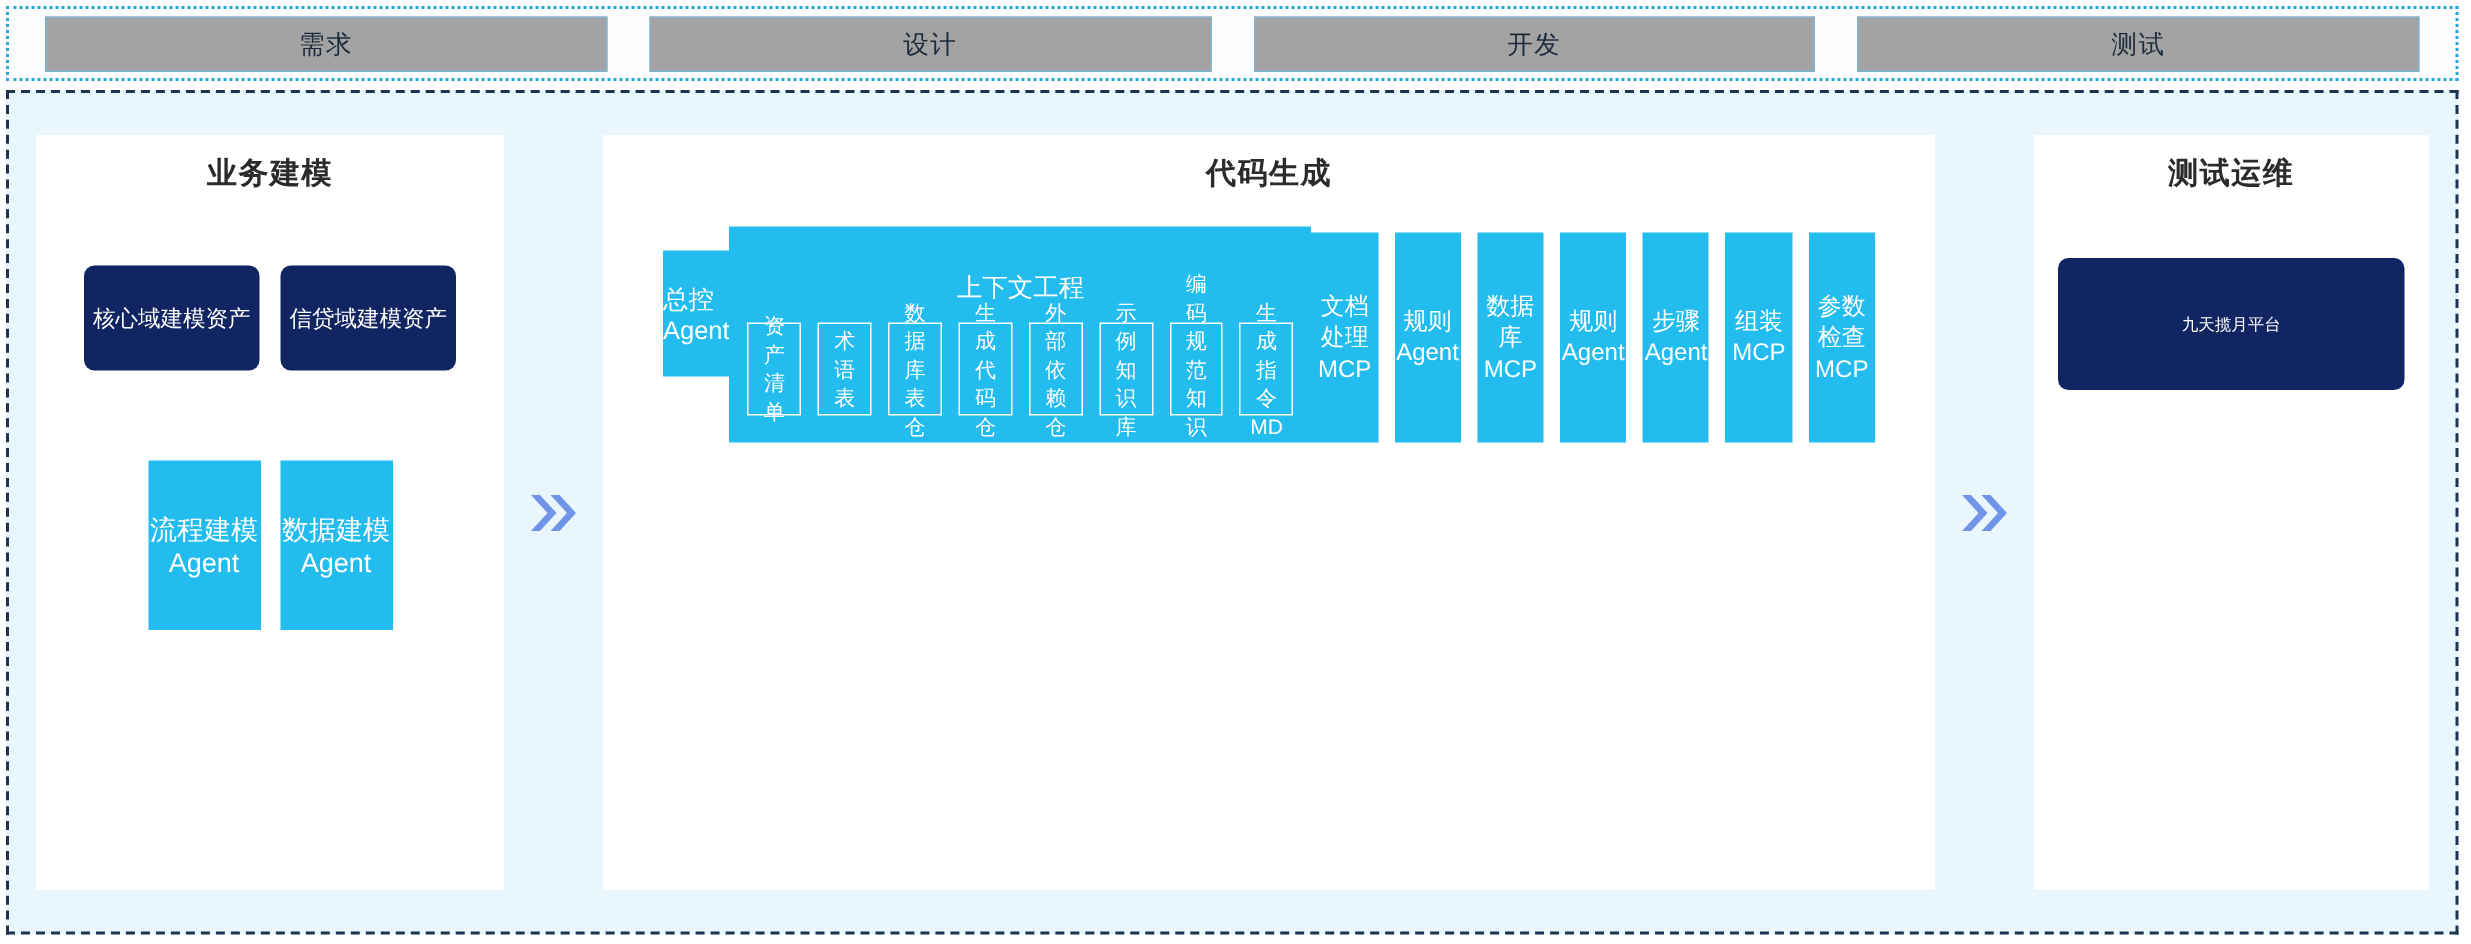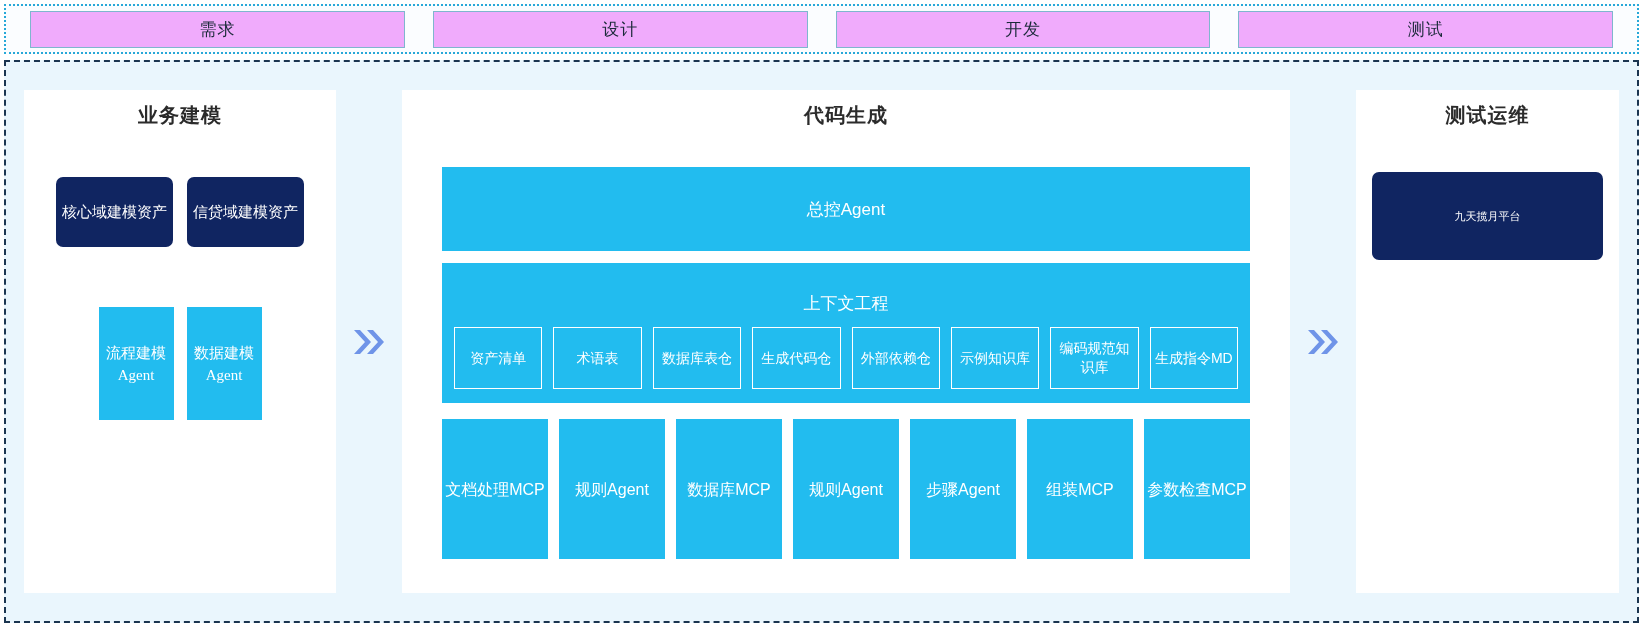--- a/index.html
+++ b/index.html
@@ -28,21 +28,21 @@
     display: flex;
     align-items: center;
     justify-content: space-between;
     padding: 0 10px;
     background: #fbfdff;
   }
   .phase-box {
     flex: 1 1 0;
     height: 37px;
     margin: 0 14px;
-    background: #f0abfc;
+    background: #a3a3a3;
     border: 1px solid #7FB6CE;
     box-sizing: border-box;
     display: flex;
     align-items: center;
     justify-content: center;
     font-size: 17px;
     color: #1b2a3a;
     letter-spacing: 1px;
   }
 
@@ -86,21 +86,20 @@
     flex: 0 0 66px;
   }
   .chev {
     display: block;
   }
 
   
   .panel-left {
     flex: 0 0 312px;
     width: 312px;
-    font-family: Liberation Serif, serif;
   }
   .left-assets {
     display: flex;
     gap: 14px;
     margin-top: 38px;
   }
   .asset-box {
     width: 117px;
     height: 70px;
     background: #102561;
@@ -118,39 +117,39 @@
   .left-agents {
     display: flex;
     gap: 13px;
     margin-top: 60px;
   }
   .agent-box {
     width: 75px;
     height: 113px;
     background: #22BCEF;
     color: #ffffff;
-    font-size: 15px;
+    font-size: 18px;
     line-height: 22px;
     display: flex;
     align-items: center;
     justify-content: center;
     text-align: center;
     box-sizing: border-box;
   }
 
   
   .panel-center {
     flex: 1 1 auto;
     padding-left: 18px;
     padding-right: 18px;
   }
   .center-inner {
     width: 100%;
     display: flex;
-    flex-direction: column;
+    flex-direction: row;
     align-items: stretch;
     padding: 0 22px 0 22px;
     box-sizing: border-box;
   }
   .master-agent {
     margin-top: 28px;
     height: 84px;
     background: #22BCEF;
     color: #ffffff;
     font-size: 17px;

